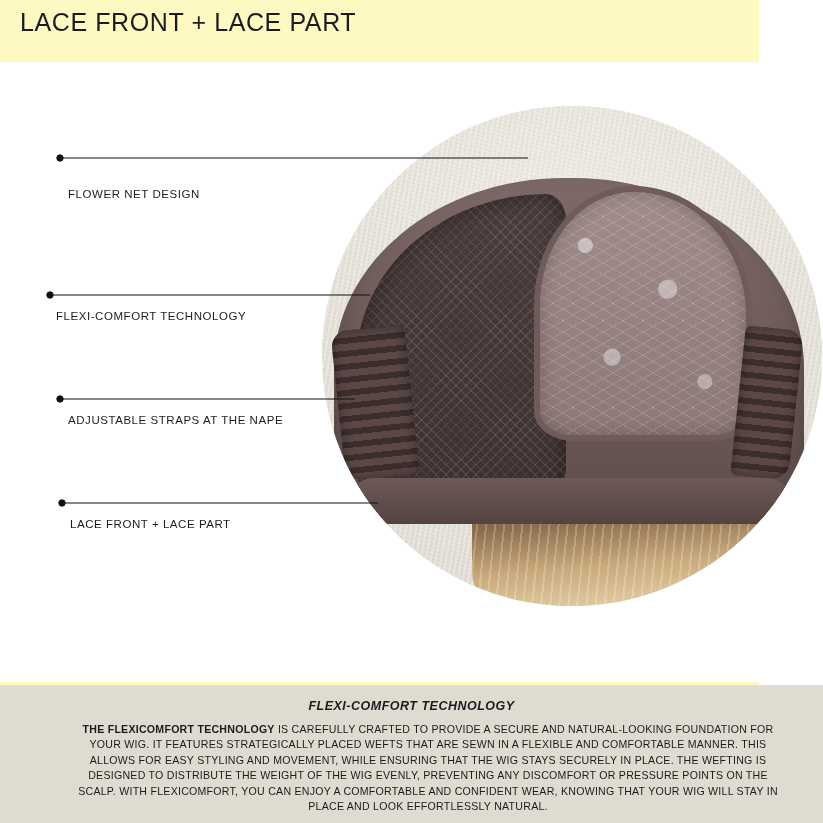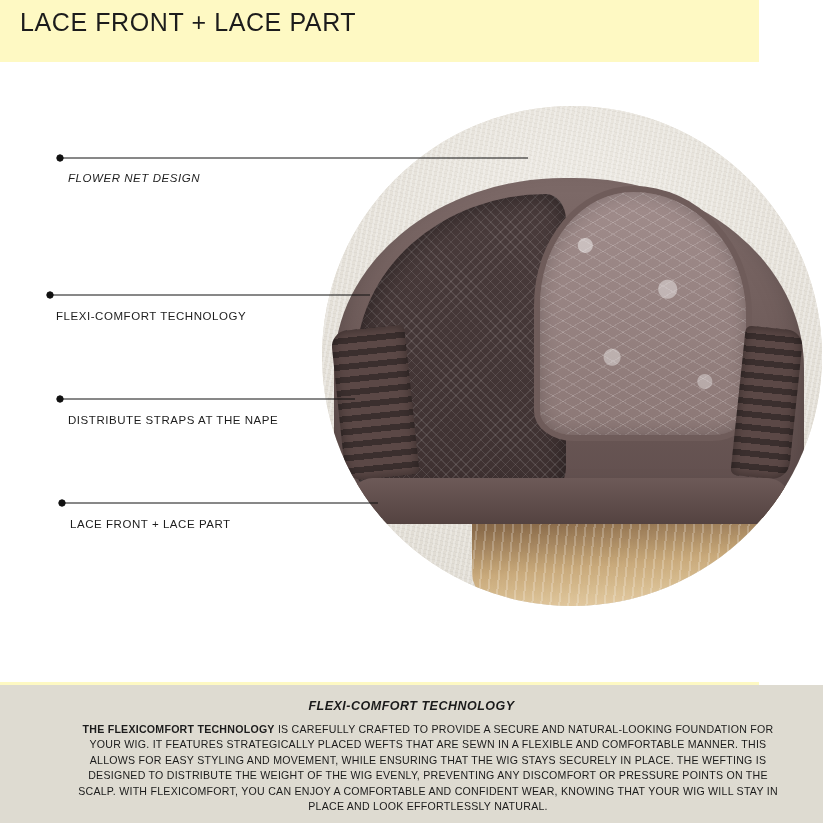--- a/index.html
+++ b/index.html
@@ -234,23 +234,23 @@
         <line x1="60" y1="96" x2="528" y2="96"></line>
         <circle cx="50" cy="233" r="3.2"></circle>
         <line x1="50" y1="233" x2="370" y2="233"></line>
         <circle cx="60" cy="337" r="3.2"></circle>
         <line x1="60" y1="337" x2="355" y2="337"></line>
         <circle cx="62" cy="441" r="3.2"></circle>
         <line x1="62" y1="441" x2="378" y2="441"></line>
       </g>
     </svg>
 
-    <div class="callout-label" style="left:68px; top:110px;font-style:italic;">FLOWER NET DESIGN</div>
+    <div class="callout-label" style="left:68px; top:126px;">FLOWER NET DESIGN</div>
     <div class="callout-label" style="left:56px; top:248px;">FLEXI-COMFORT TECHNOLOGY</div>
-    <div class="callout-label" style="left:68px; top:352px;">DISTRIBUTE STRAPS AT THE NAPE</div>
+    <div class="callout-label" style="left:68px; top:352px;">ADJUSTABLE STRAPS AT THE NAPE</div>
     <div class="callout-label" style="left:70px; top:456px;">LACE FRONT + LACE PART</div>
   </div>
 
   <div class="info-panel">
     <div class="info-title">FLEXI-COMFORT TECHNOLOGY</div>
     <div class="info-body">
       <b>THE FLEXICOMFORT TECHNOLOGY</b><span> IS CAREFULLY CRAFTED TO PROVIDE A SECURE AND NATURAL-LOOKING FOUNDATION FOR YOUR WIG. IT FEATURES STRATEGICALLY PLACED WEFTS THAT ARE SEWN IN A FLEXIBLE AND COMFORTABLE MANNER. THIS ALLOWS FOR EASY STYLING AND MOVEMENT, WHILE ENSURING THAT THE WIG STAYS SECURELY IN PLACE. THE WEFTING IS DESIGNED TO DISTRIBUTE THE WEIGHT OF THE WIG EVENLY, PREVENTING ANY DISCOMFORT OR PRESSURE POINTS ON THE SCALP. WITH FLEXICOMFORT, YOU CAN ENJOY A COMFORTABLE AND CONFIDENT WEAR, KNOWING THAT YOUR WIG WILL STAY IN PLACE AND LOOK EFFORTLESSLY NATURAL.</span>
     </div>
   </div>
 

